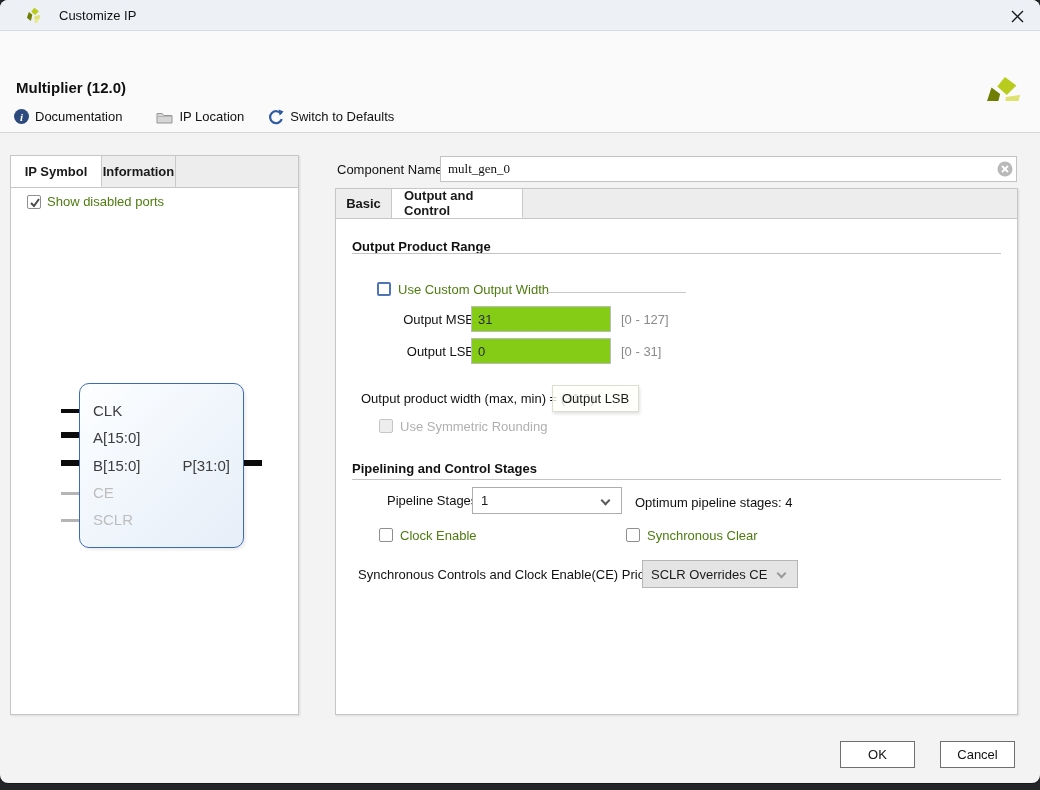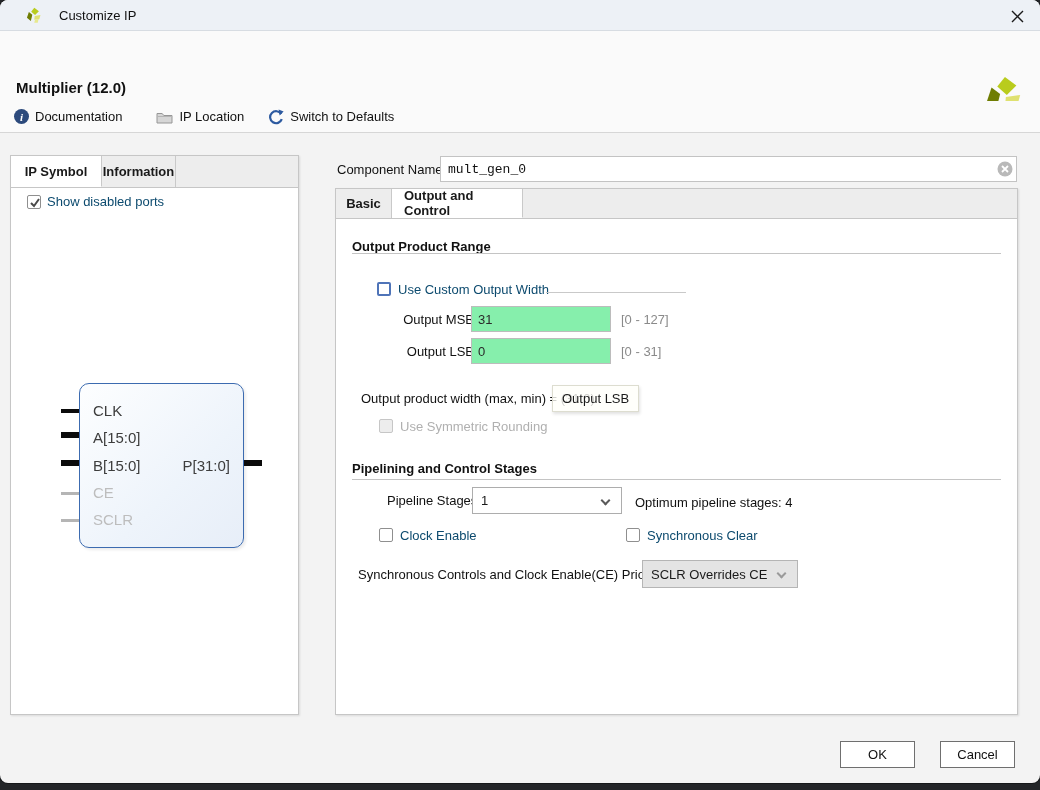--- a/index.html
+++ b/index.html
@@ -37,44 +37,44 @@
   #left-panel .tabstrip { height:32px; }
   #right-panel .tabstrip { height:30px; }
   .tab { height:100%; display:flex; align-items:center; justify-content:center; font-size:13px; font-weight:bold; color:#1a1a1a; border-right:1px solid #c9c9c9; padding:0 12px; }
   .tab.active { background:#fff; margin-bottom:-1px; border-bottom:1px solid #fff; }
 
   
   .checkbox { position:absolute; width:14px; height:14px; background:#fff; border:1px solid #8f8f8f; border-radius:2px; }
   .checkbox.accent { border-color:#4f74b8; border-width:2px; }
   .checkbox.checked svg { position:absolute; left:0; top:0; }
   .checkbox.disabled { background:#ededed; border-color:#c6c6c6; }
-  .cb-label { position:absolute; font-size:13px; color:#0c4a6e; height:16px; line-height:16px; white-space:nowrap; }
+  .cb-label { position:absolute; font-size:13px; color:#4d7c0f; height:16px; line-height:16px; white-space:nowrap; }
   .cb-label.disabled { color:#b0b0b0; }
 
   
   .ip-symbol { position:absolute; left:68px; top:227px; width:165px; height:165px; border:1px solid #3c6bb0; border-radius:10px;
     background:linear-gradient(135deg,#fdfeff 0%,#eef4fb 60%,#e7eef8 100%); box-shadow:2px 2px 3px rgba(0,0,0,.08); }
   .stub { position:absolute; background:#0b0b0b; }
   .stub.gray { background:#b5b5b5; }
   .port-label { position:absolute; font-size:15px; color:#3d3d3d; height:22px; line-height:22px; white-space:nowrap; }
   .port-label.disabled { color:#bdbdbd; }
 
   
   .comp-label { position:absolute; left:337px; top:162px; font-size:13px; color:#111; }
-  .comp-input { position:absolute; left:440px; top:156px; width:577px; height:26px; border:1px solid #c3c3c3; background:#fff; font-family:Liberation Mono, monospace; font-size:13px; color:#111; padding:0 18px 0 7px; }
+  .comp-input { position:absolute; left:440px; top:156px; width:577px; height:26px; border:1px solid #c3c3c3; background:#fff; font-family:Liberation Serif, serif; font-size:13px; color:#111; padding:0 18px 0 7px; }
   .clear-icon { position:absolute; left:997px; top:161px; width:16px; height:16px; }
 
   
   .section-title { position:absolute; font-size:13px; font-weight:bold; color:#111; white-space:nowrap; }
   .rule { position:absolute; left:16px; width:calc(100% - 32px); height:1px; background:#c4c4c4; }
   .mini-rule { position:absolute; height:1px; background:#c9c9c9; }
   .field-label { position:absolute; font-size:13px; color:#111; white-space:nowrap;margin-left:9px; }
   .right-align { text-align:right; }
   .text-input { position:absolute; height:26px; border:1px solid #bcbcbc; font-family:"Liberation Sans",sans-serif; font-size:13px; color:#2a2a2a; padding:0 6px; }
-  .text-input:disabled { background:#86efac; color:#2a2a2a; }
+  .text-input:disabled { background:#84cc16; color:#2a2a2a; }
   .hint { position:absolute; font-size:13px; color:#8a8a8a; white-space:nowrap; }
 
   .tooltip { position:absolute; background:rgba(255,255,250,.80); border:1px solid #ddddd0; box-shadow:1px 2px 3px rgba(0,0,0,.12); font-size:13px; color:#1a1a1a; display:flex; align-items:center; padding:0 9px; white-space:nowrap; }
 
   .dropdown { position:absolute; height:27px; background:#fff; border:1px solid #adadad; font-size:13px; color:#1a1a1a; display:flex; align-items:center; padding:0 8px; }
   .dropdown .chevron { position:absolute; right:12px; top:9px; width:7px; height:7px; border-right:2px solid #5a5a5a; border-bottom:2px solid #5a5a5a; transform:rotate(45deg); }
   .dropdown.disabled { background:#e4e4e4; border-color:#b5b5b5; }
   .dropdown.disabled .chevron { border-color:#9a9a9a; }
 
   

